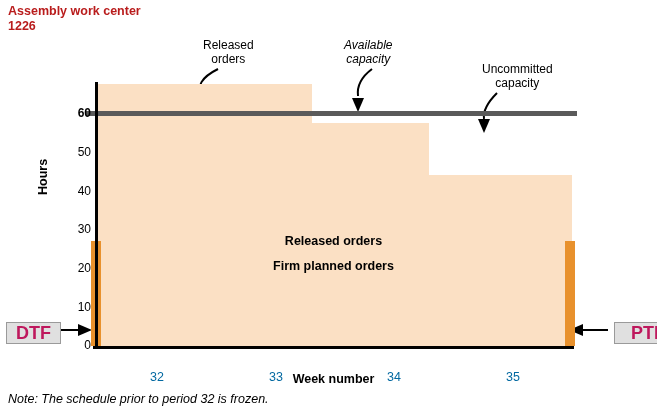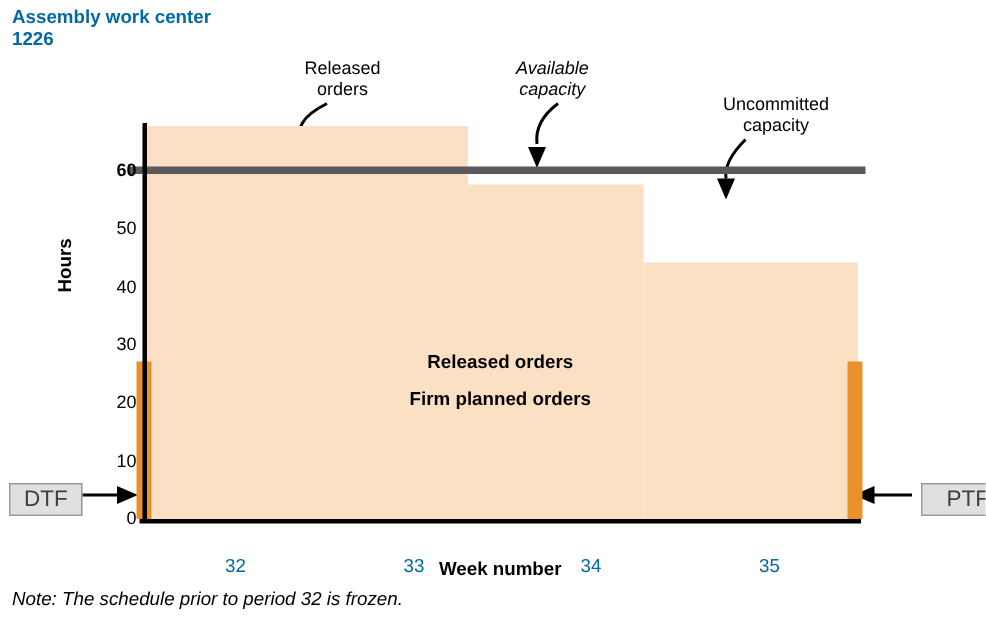--- a/index.html
+++ b/index.html
@@ -8,21 +8,21 @@
     background:#ffffff;
     font-family:"Liberation Sans", sans-serif;
     position:relative;
     overflow:hidden;
   }
   .chart-root{position:absolute;left:0;top:0;width:657px;height:414px;}
 
   
   .title{
     position:absolute;left:8px;top:4px;
-    font-size:12.5px;font-weight:bold;color:#0369a1;
+    font-size:12.5px;font-weight:bold;color:#b91c1c;
     line-height:15px;
   }
   .title .line2{display:block;text-align:left;width:154px;}
 
   
   .plot{
     position:absolute;
     left:95px;top:84px;
     width:477px;height:262px;
   }
@@ -99,21 +99,21 @@
   .c-available{left:344px;top:38px;font-style:italic;}
   .c-uncommitted{left:482px;top:62px;}
 
   .arrow-svg{position:absolute;left:0;top:0;width:657px;height:414px;pointer-events:none;}
 
   
   .tfbox{
     position:absolute;
     background:#e0e0e0;
     border:1px solid #9a9a9a;
-    font-size:15px;font-weight:normal;color:#404040;
+    font-size:18px;font-weight:bold;color:#be185d;
     padding:3px 9px;
     line-height:14px;
   }
   .dtf-box{left:6px;top:322px;}
   .ptf-box{left:614px;top:322px;padding-left:16px;}
 
   
   .note{
     position:absolute;left:8px;top:392px;
     font-size:12.5px;color:#000;font-style:italic;

